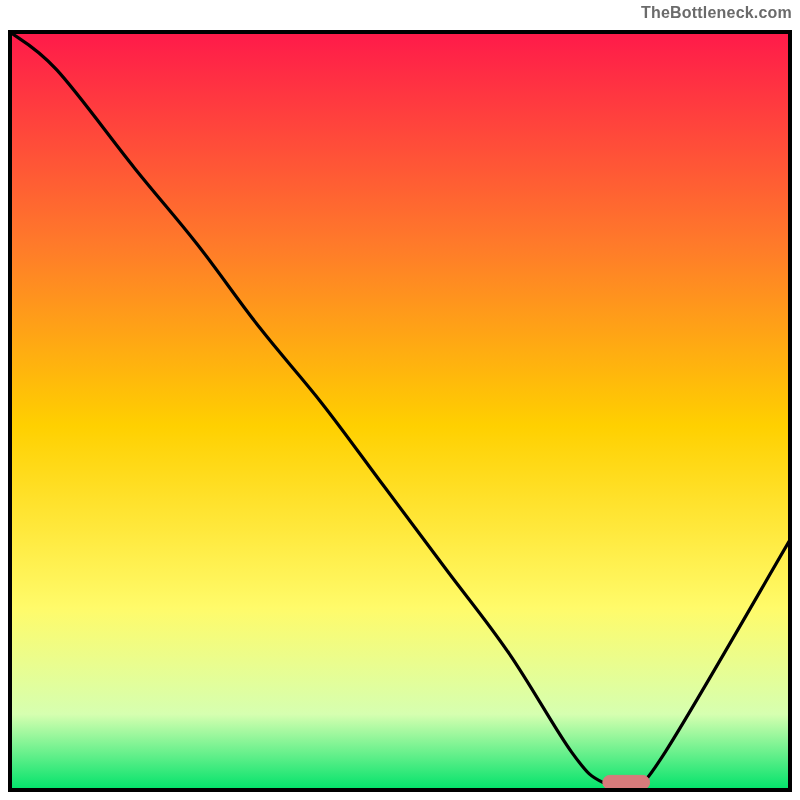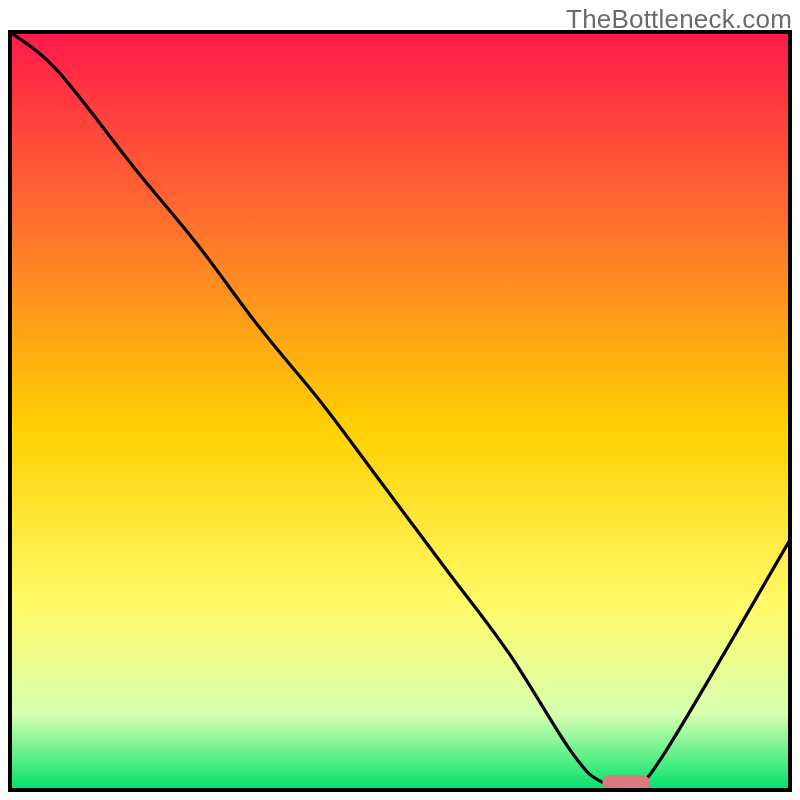--- a/index.html
+++ b/index.html
@@ -13,22 +13,22 @@
   }
   .chart-container {
     position: relative;
     width: 800px;
     height: 800px;
   }
   .watermark {
     position: absolute;
     top: 4px;
     right: 8px;
-    font-size: 26px;
-    font-weight: 400;
+    font-size: 16px;
+    font-weight: 700;
     color: #6b6b6b;
     letter-spacing: 0.2px;
     z-index: 10;
   }
   svg.plot {
     position: absolute;
     top: 28px;
     left: 6px;
     width: 788px;
     height: 766px;

